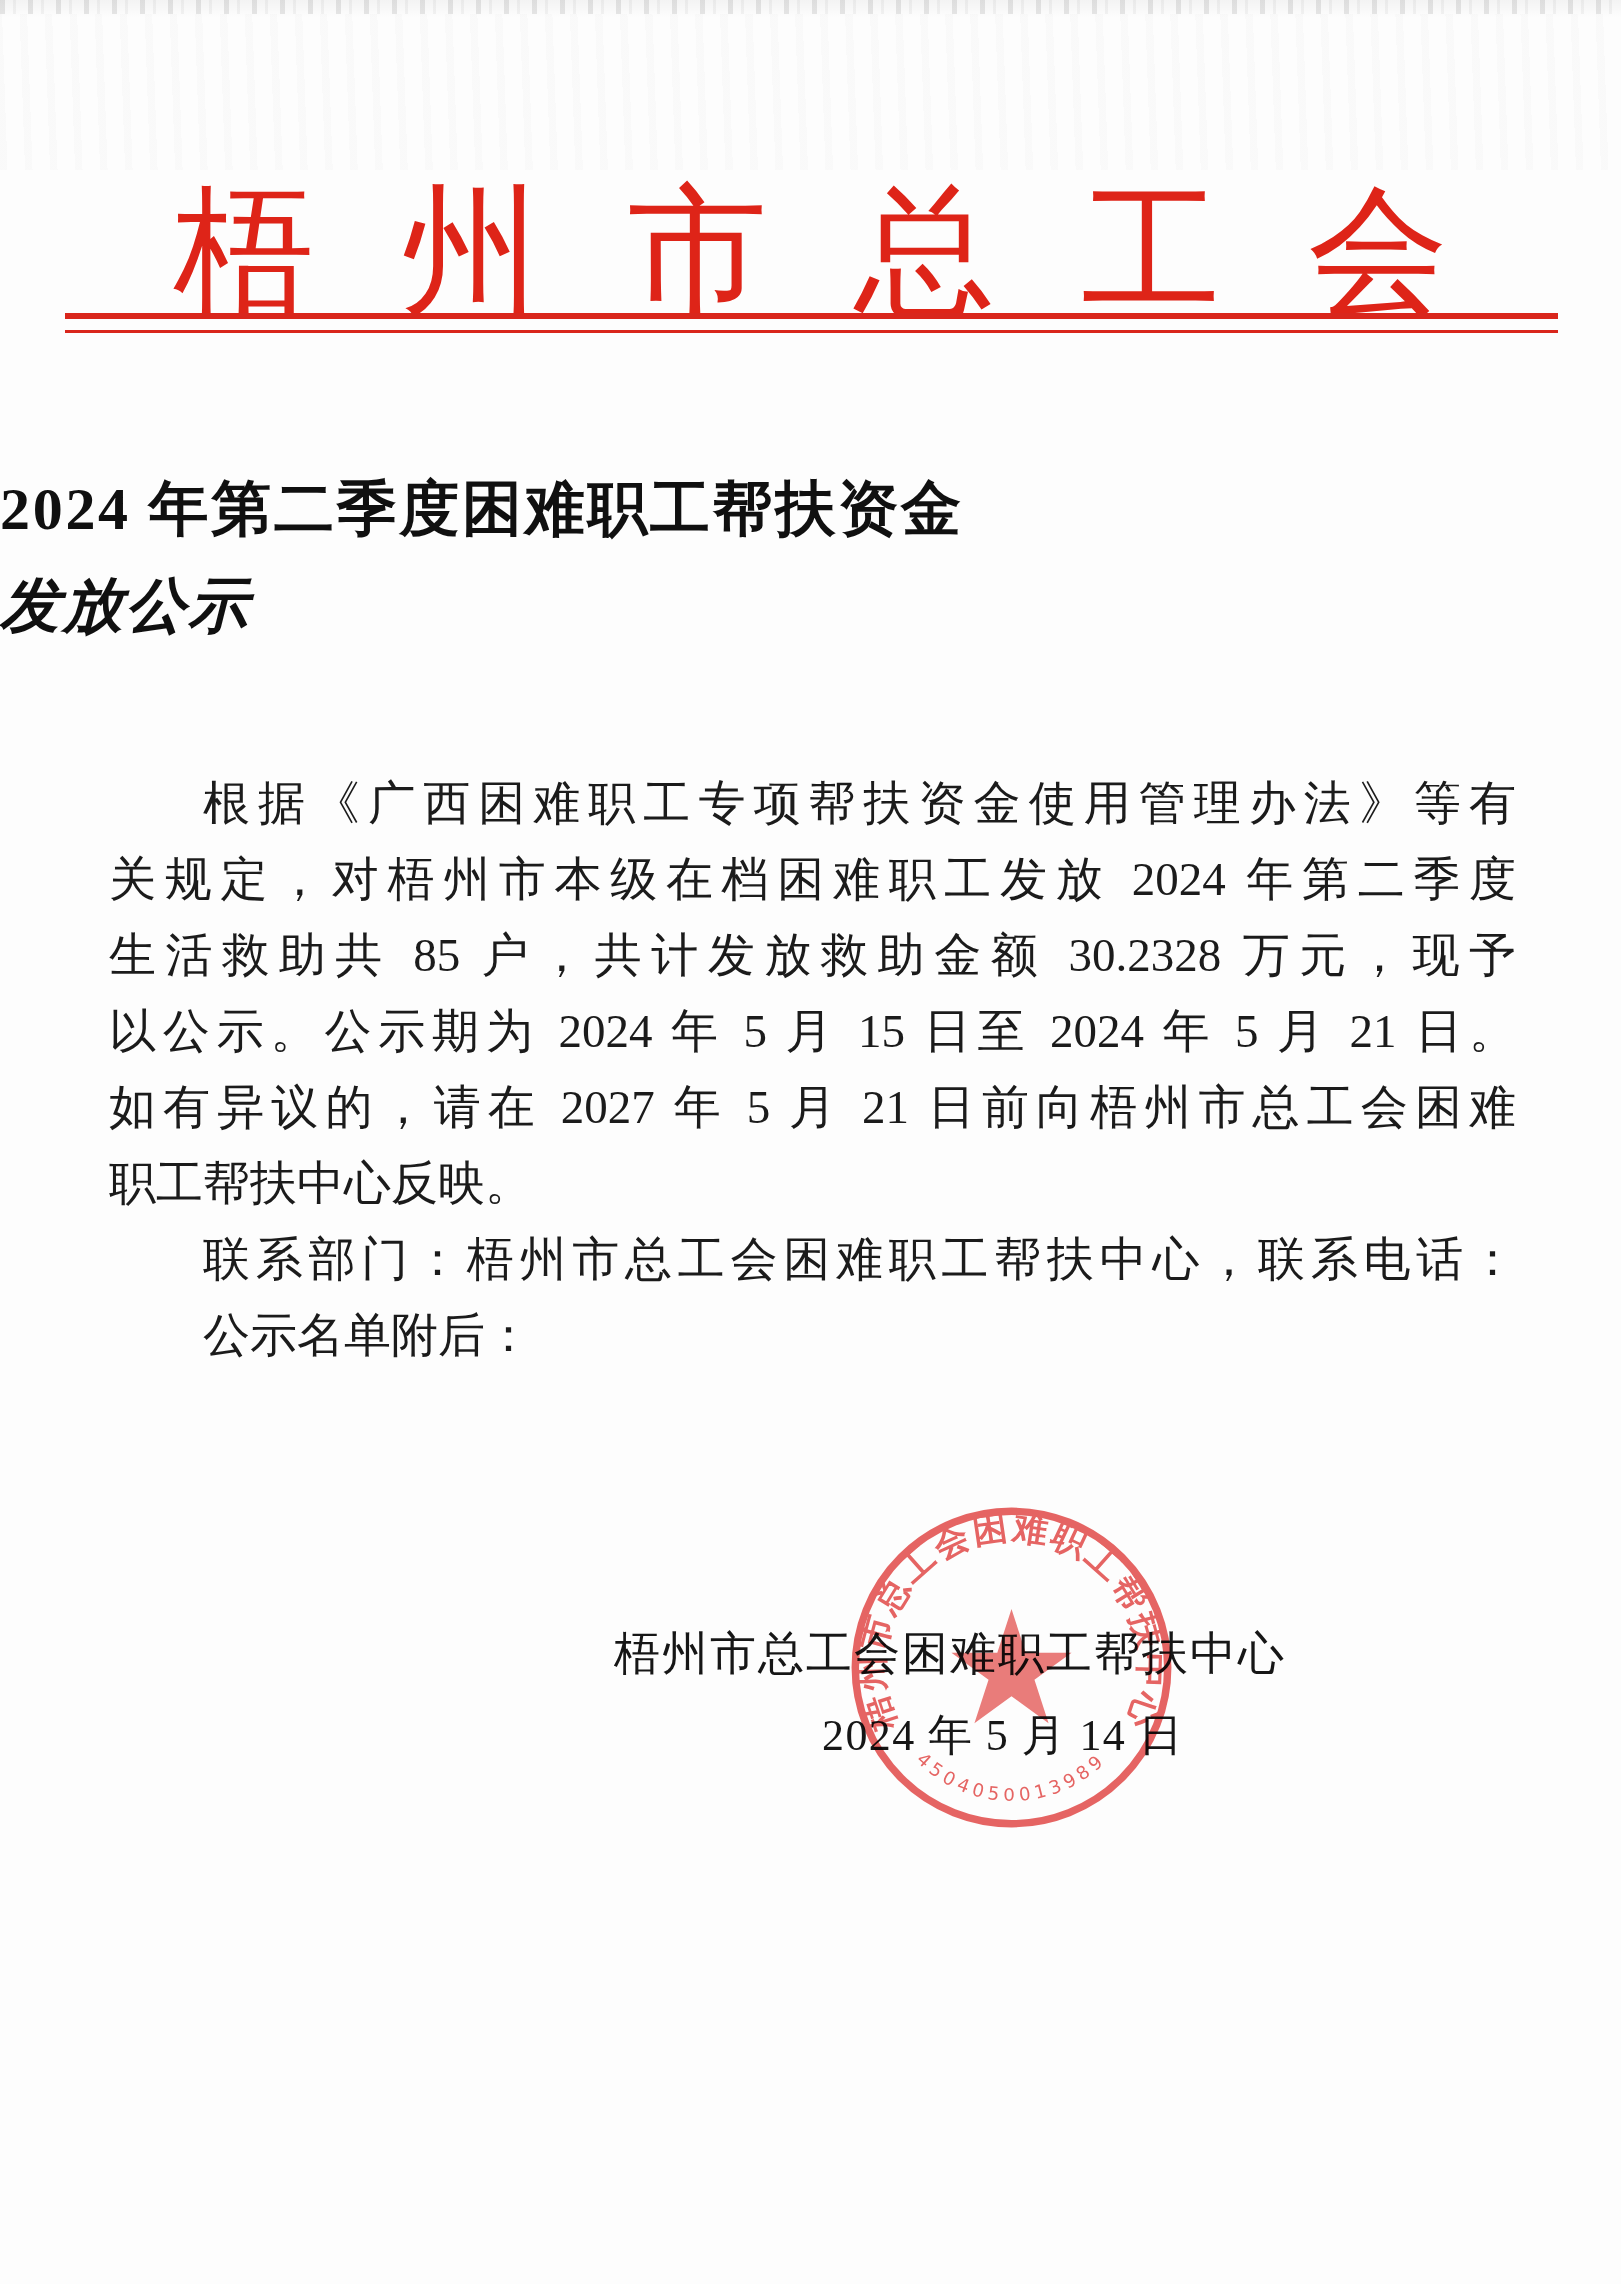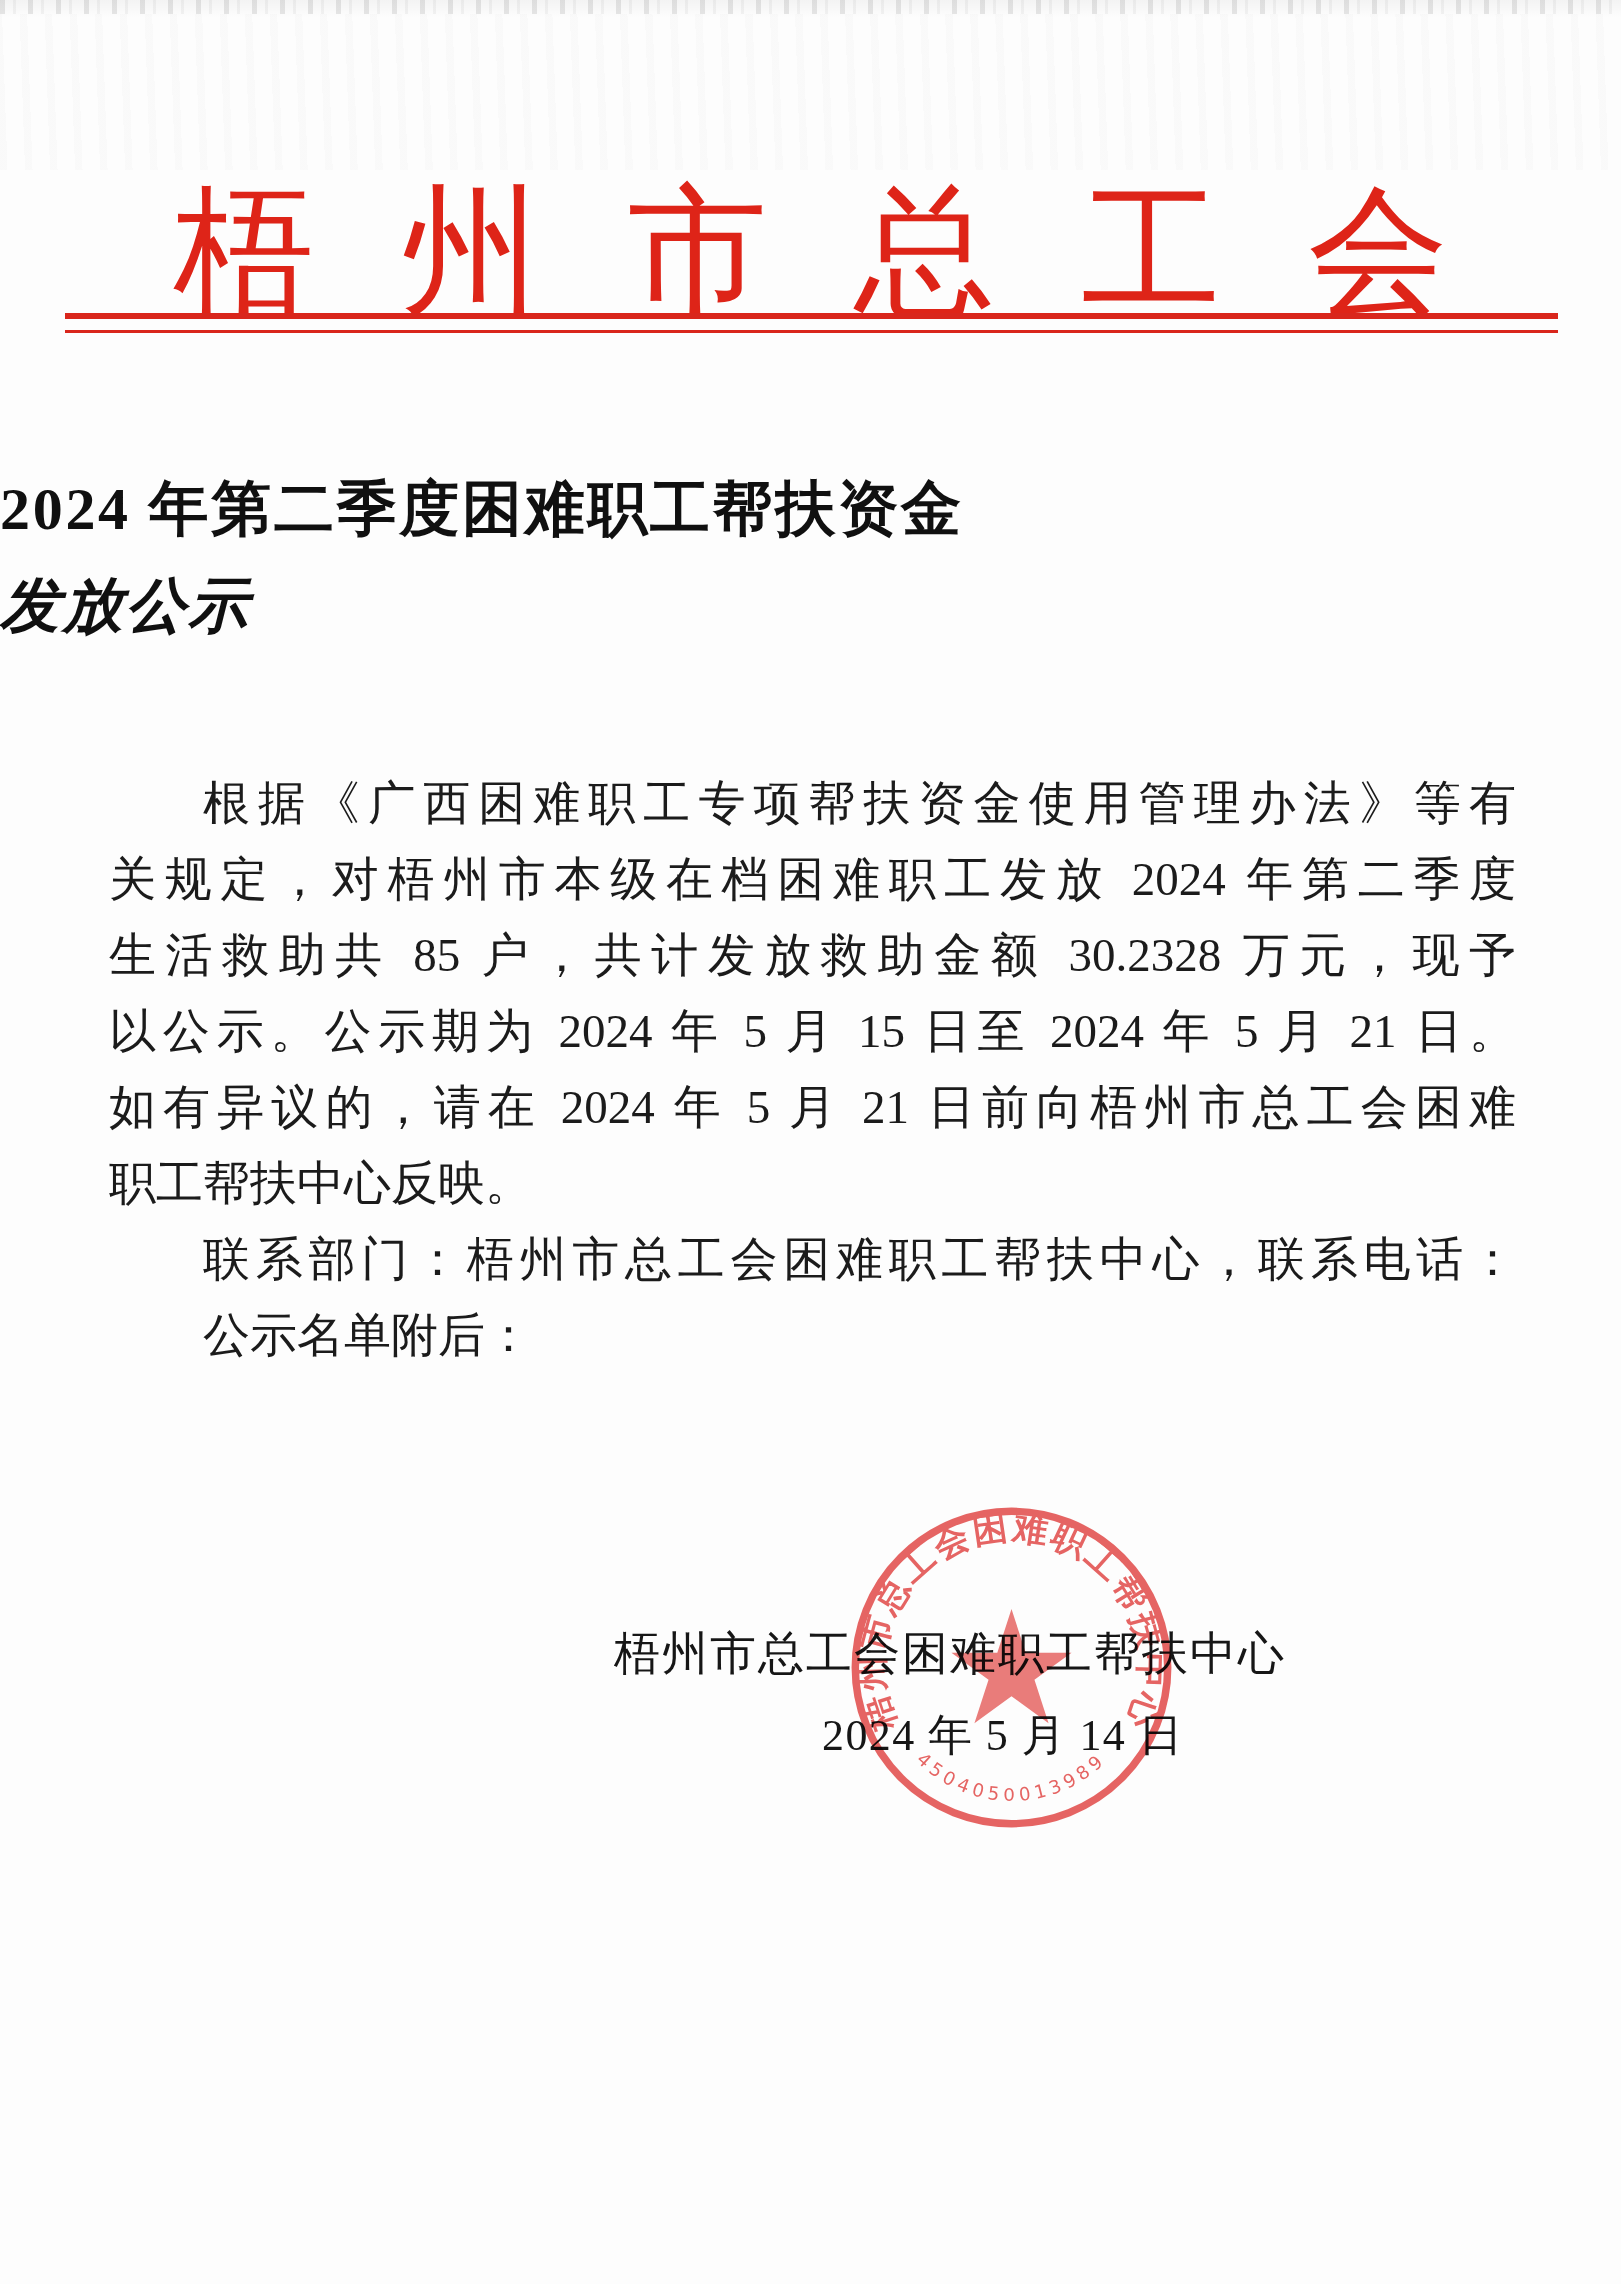--- a/index.html
+++ b/index.html
@@ -80,21 +80,21 @@
   <div class="rule rule-thin"></div>
 
   <div class="doc-title doc-title-1">2024 年第二季度困难职工帮扶资金</div>
   <div class="doc-title doc-title-2">发放公示</div>
 
   <div class="body-block">
     <div class="line fill indent">根据《广西困难职工专项帮扶资金使用管理办法》等有</div>
     <div class="line fill">关规定，对梧州市本级在档困难职工发放 2024 年第二季度</div>
     <div class="line fill">生活救助共 85 户，共计发放救助金额 30.2328 万元，现予</div>
     <div class="line fill">以公示。公示期为 2024 年 5 月 15 日至 2024 年 5 月 21 日。</div>
-    <div class="line fill">如有异议的，请在 2024 年 5 月 21 日前向梧州市总工会困难</div>
+    <div class="line fill">如有异议的，请在 2027 年 5 月 21 日前向梧州市总工会困难</div>
     <div class="line short">职工帮扶中心反映。</div>
     <div class="line fill indent">联系部门：梧州市总工会困难职工帮扶中心，联系电话：</div>
     <div class="line short indent">公示名单附后：</div>
   </div>
 
   <div class="signature-org">梧州市总工会困难职工帮扶中心</div>
   <div class="signature-date">2024 年 5 月 14 日</div>
 
   <svg class="seal" viewBox="0 0 508 508" xmlns="http://www.w3.org/2000/svg">
     <defs>

